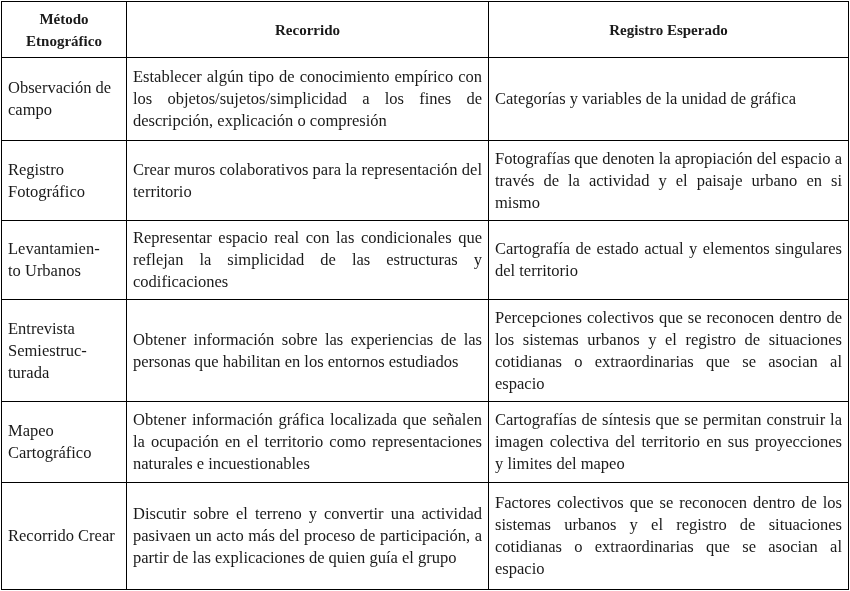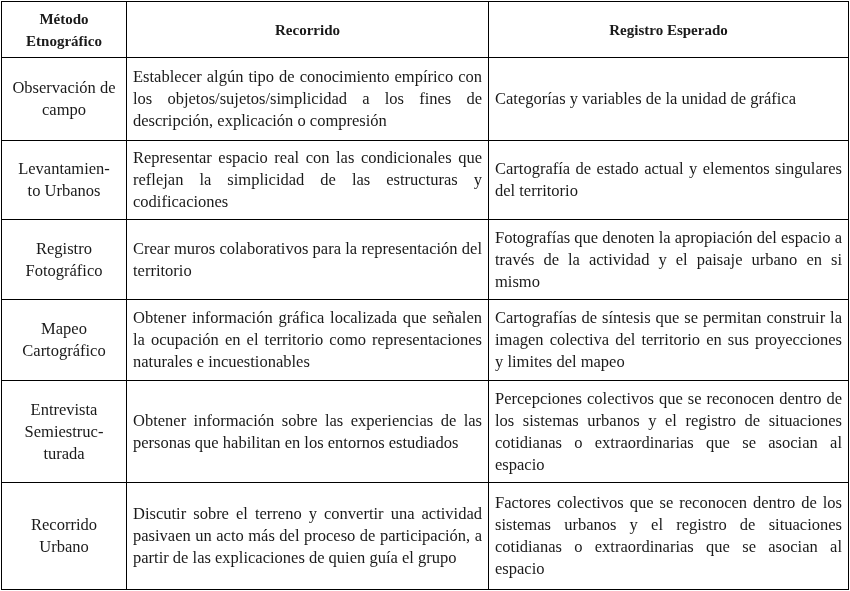--- a/index.html
+++ b/index.html
@@ -14,21 +14,21 @@
       padding-left: 25px;
     }
     td, th {
       border: 1.5px solid #000;
       padding: 0 6px;
       vertical-align: middle;
       font-size: 16.5px;
       line-height: 22px;
     }
     th { font-weight: bold; font-size: 15px; text-align: center; line-height: 22px; }
-    td.c0 { text-align: center; margin-left: 37px; }
+    td.c0 { text-align: left; margin-left: 37px; }
     td.c1, td.c2 { text-align: justify; text-align-last: left; }
     col.c0 { width: 125px; }
     col.c1 { width: 362px; }
     col.c2 { width: 360px; }
   </style>
 </head>
 <body>
 
 <table>
   <colgroup>
@@ -42,39 +42,39 @@
       <th>Recorrido</th>
       <th>Registro Esperado</th>
     </tr>
   </thead>
   <tbody>
     <tr style="height:83px">
       <td class="c0">Observación de campo</td>
       <td class="c1">Establecer algún tipo de conocimiento empírico con los objetos/sujetos/simplicidad a los fines de descripción, explicación o compresión</td>
       <td class="c2">Categorías y variables de la unidad de gráfica</td>
     </tr>
+    <tr style="height:80px">
+      <td class="c0">Registro Fotográfico</td>
+      <td class="c1">Crear muros colaborativos para la representación del territorio</td>
+      <td class="c2">Fotografías que denoten la apropiación del espacio a través de la actividad y el paisaje urbano en si mismo</td>
+    </tr>
     <tr style="height:79px">
       <td class="c0">Levantamien-<br>to Urbanos</td>
       <td class="c1">Representar espacio real con las condicionales que reflejan la simplicidad de las estructuras y codificaciones</td>
       <td class="c2">Cartografía de estado actual y elementos singulares del territorio</td>
     </tr>
-    <tr style="height:80px">
-      <td class="c0">Registro Fotográfico</td>
-      <td class="c1">Crear muros colaborativos para la representación del territorio</td>
-      <td class="c2">Fotografías que denoten la apropiación del espacio a través de la actividad y el paisaje urbano en si mismo</td>
+    <tr style="height:102px">
+      <td class="c0">Entrevista<br>Semiestruc-<br>turada</td>
+      <td class="c1">Obtener información sobre las experiencias de las personas que habilitan en los entornos estudiados</td>
+      <td class="c2">Percepciones colectivos que se reconocen dentro de los sistemas urbanos y el registro de situaciones cotidianas o extraordinarias que se asocian al espacio</td>
     </tr>
     <tr style="height:81px">
       <td class="c0">Mapeo Cartográfico</td>
       <td class="c1">Obtener información gráfica localizada que señalen la ocupación en el territorio como representaciones naturales e incuestionables</td>
       <td class="c2">Cartografías de síntesis que se permitan construir la imagen colectiva del territorio en sus proyecciones y limites del mapeo</td>
     </tr>
-    <tr style="height:102px">
-      <td class="c0">Entrevista<br>Semiestruc-<br>turada</td>
-      <td class="c1">Obtener información sobre las experiencias de las personas que habilitan en los entornos estudiados</td>
-      <td class="c2">Percepciones colectivos que se reconocen dentro de los sistemas urbanos y el registro de situaciones cotidianas o extraordinarias que se asocian al espacio</td>
-    </tr>
     <tr style="height:107px">
-      <td class="c0">Recorrido Urbano</td>
+      <td class="c0">Recorrido Crear</td>
       <td class="c1">Discutir sobre el terreno y convertir una actividad pasivaen un acto más del proceso de participación, a partir de las explicaciones de quien guía el grupo</td>
       <td class="c2">Factores colectivos que se reconocen dentro de los sistemas urbanos y el registro de situaciones cotidianas o extraordinarias que se asocian al espacio</td>
     </tr>
   </tbody>
 </table>
 
 </body></html>

